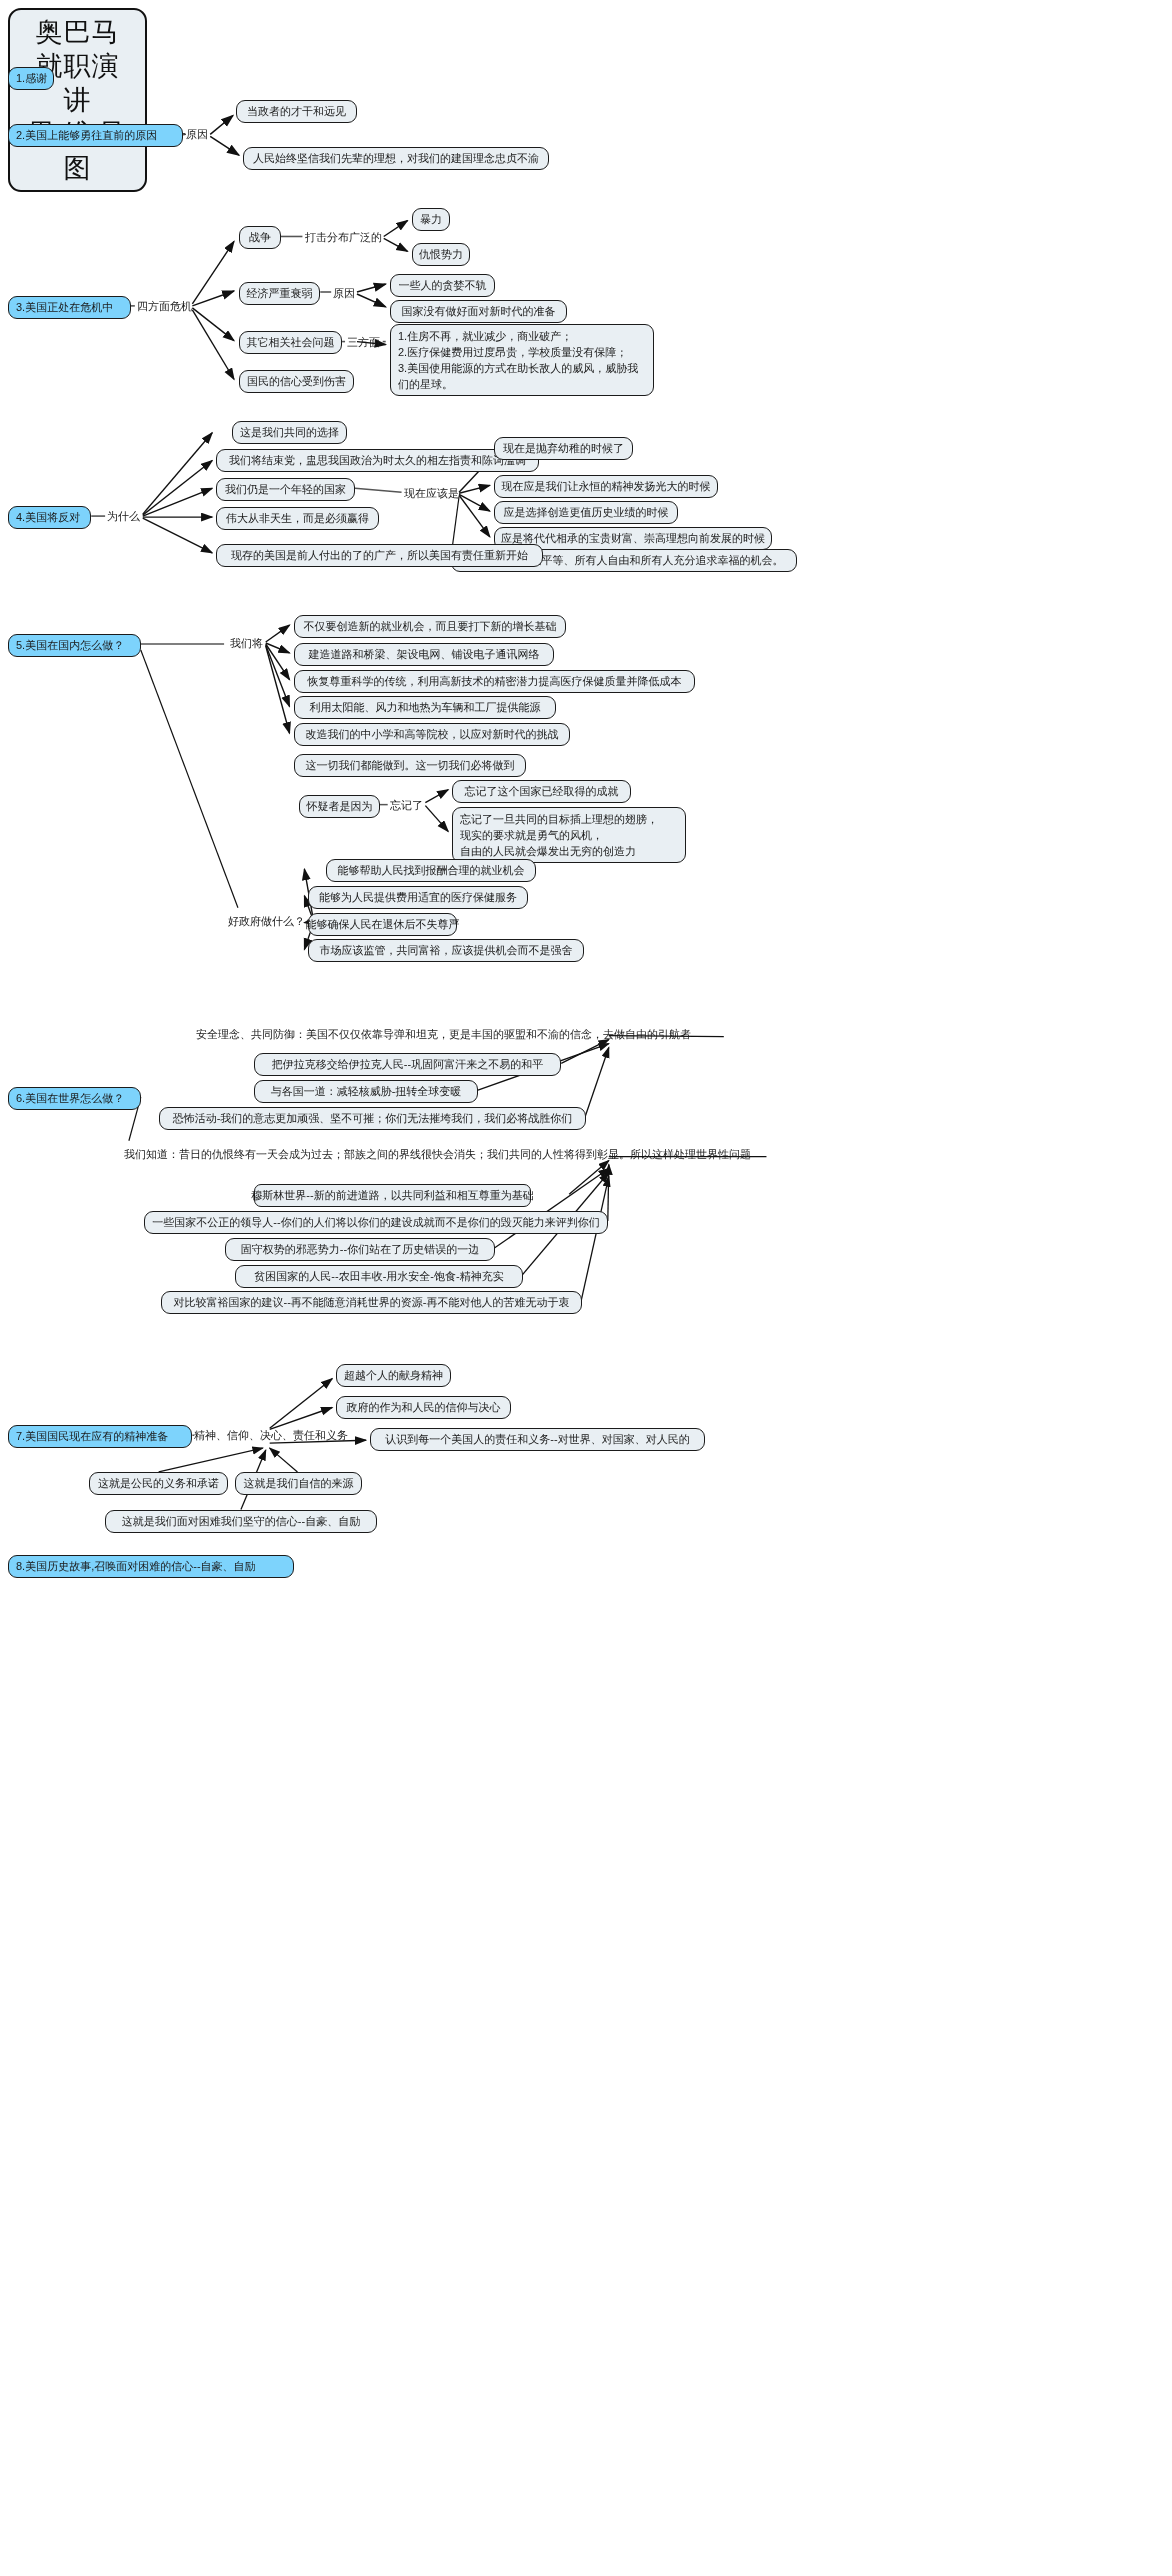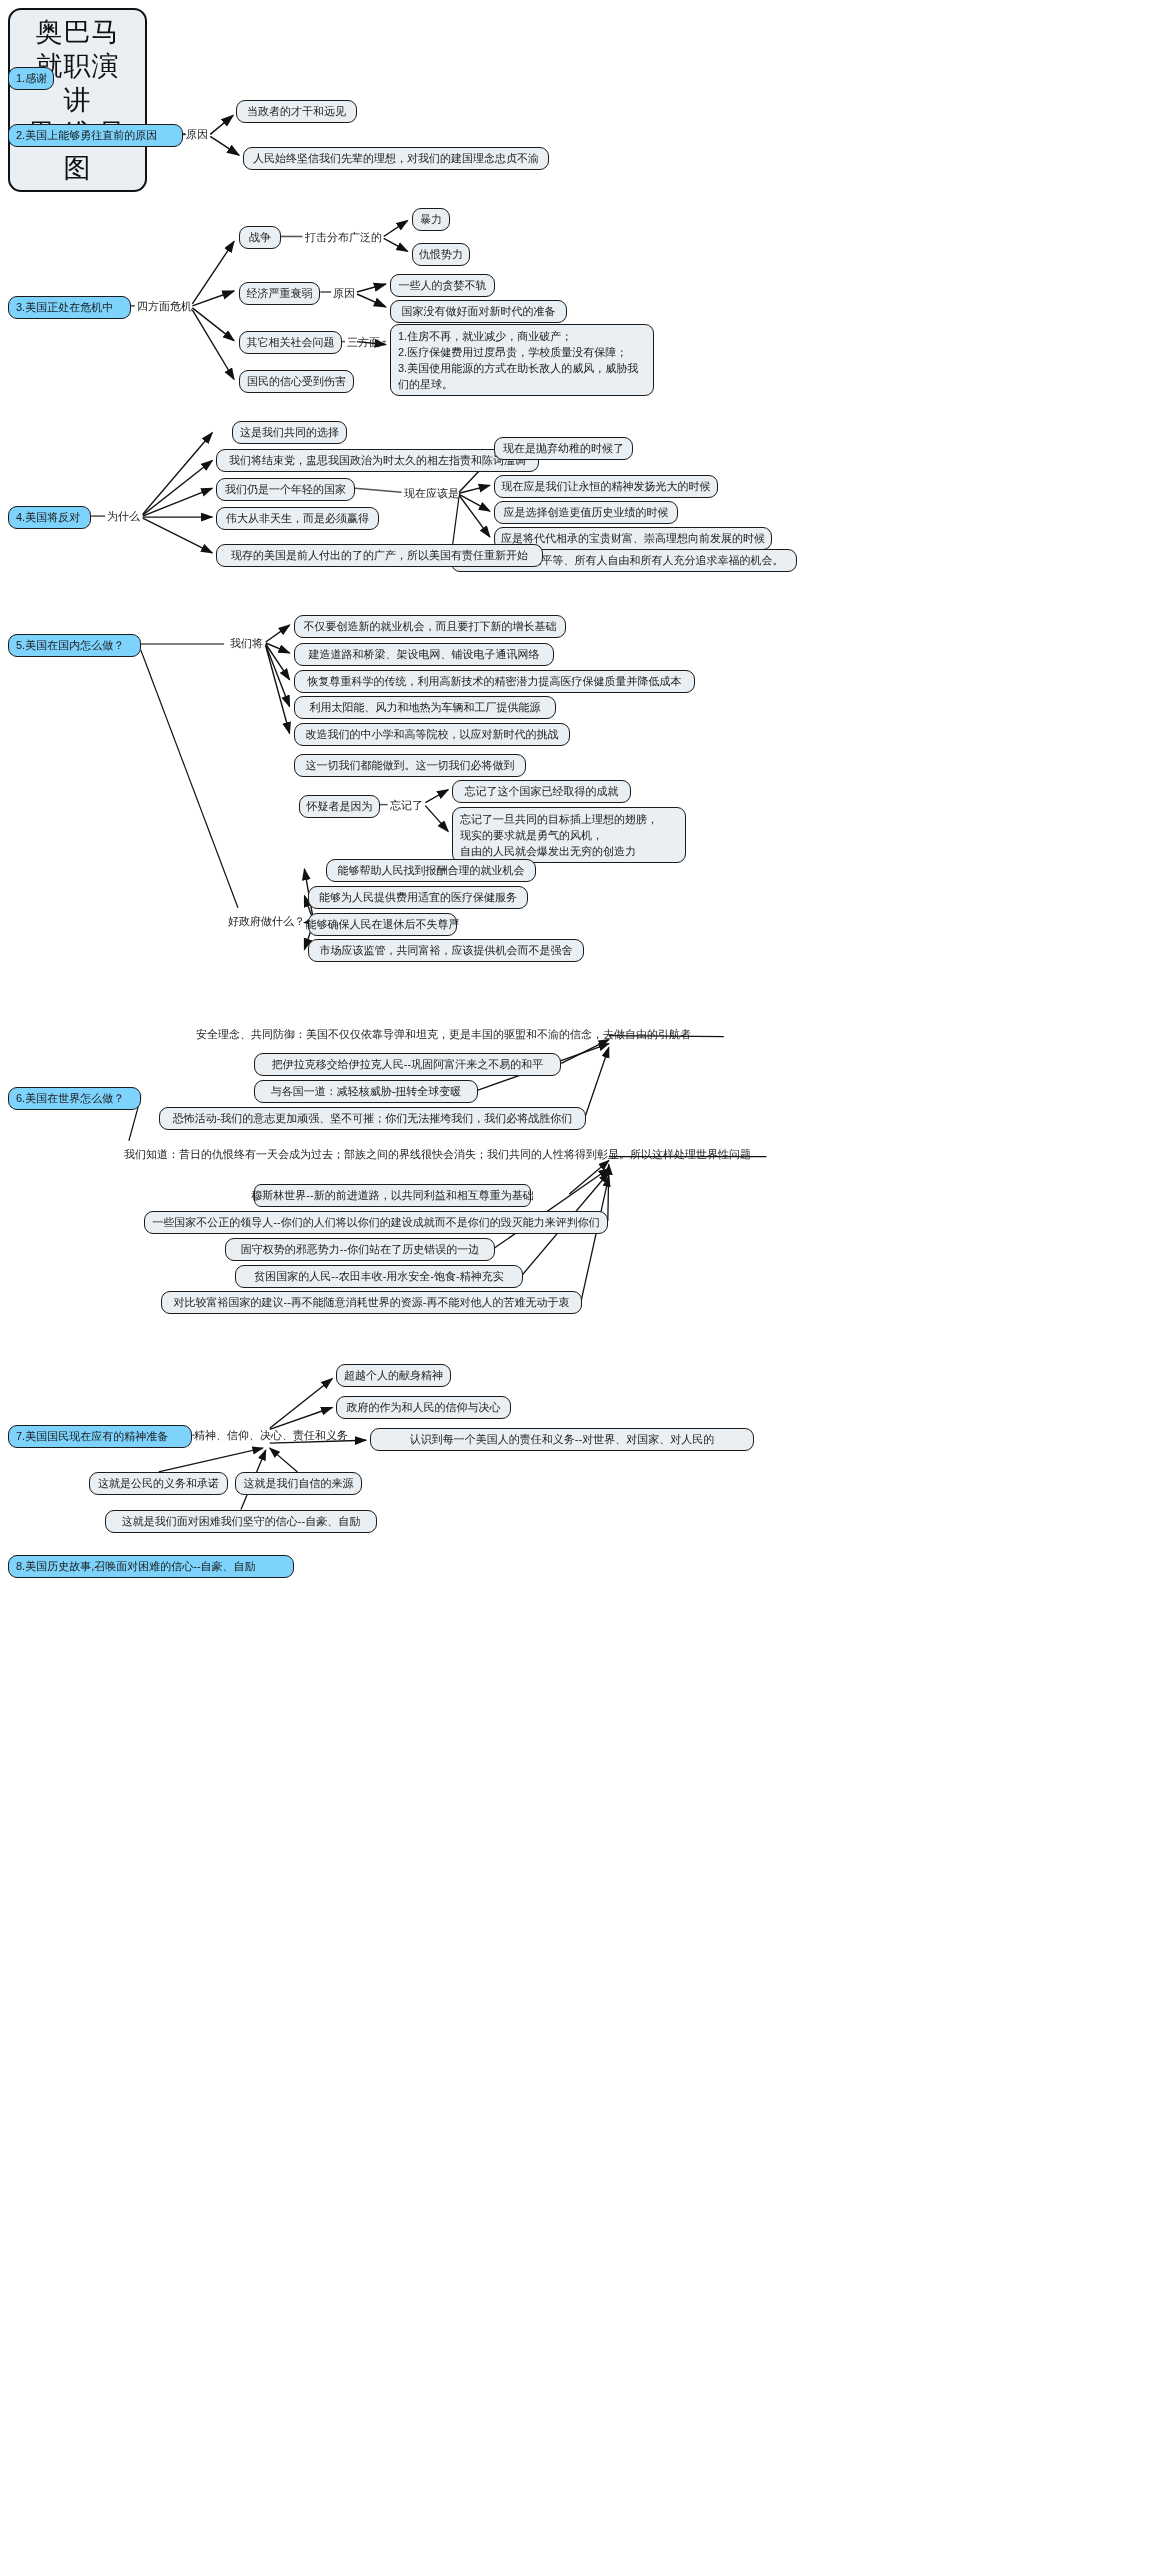--- a/index.html
+++ b/index.html
@@ -237,21 +237,21 @@
       <div class="label" style="left: 122px; top: 1147px; width: 645px;">我们知道：昔日的仇恨终有一天会成为过去；部族之间的界线很快会消失；我们共同的人性将得到彰显。所以这样处理世界性问题</div>
       <div class="node" style="left: 254px; top: 1184px; width: 277px; min-height: 20px; border-radius: 7px;">穆斯林世界--新的前进道路，以共同利益和相互尊重为基础</div>
       <div class="node" style="left: 144px; top: 1211px; width: 464px; min-height: 20px;">一些国家不公正的领导人--你们的人们将以你们的建设成就而不是你们的毁灭能力来评判你们</div>
       <div class="node" style="left: 225px; top: 1238px; width: 270px; min-height: 20px;">固守权势的邪恶势力--你们站在了历史错误的一边</div>
       <div class="node" style="left: 235px; top: 1265px; width: 288px; min-height: 20px;">贫困国家的人民--农田丰收-用水安全-饱食-精神充实</div>
       <div class="node" style="left: 161px; top: 1291px; width: 421px; min-height: 20px;">对比较富裕国家的建议--再不能随意消耗世界的资源-再不能对他人的苦难无动于衷</div>
       <div class="root-node" style="left: 8px; top: 1425px; width: 184px; min-height: 20px;">7.美国国民现在应有的精神准备</div>
       <div class="label" style="left: 192px; top: 1428px; width: 155px;">精神、信仰、决心、责任和义务</div>
       <div class="node" style="left: 336px; top: 1364px; width: 115px; min-height: 20px;">超越个人的献身精神</div>
       <div class="node" style="left: 336px; top: 1396px; width: 175px; min-height: 20px;">政府的作为和人民的信仰与决心</div>
-      <div class="node" style="left: 370px; top: 1428px; width: 384px; min-height: 20px;">认识到每一个美国人的责任和义务--对世界、对国家、对人民的</div>
+      <div class="node" style="left: 370px; top: 1428px; width: 335px; min-height: 20px;">认识到每一个美国人的责任和义务--对世界、对国家、对人民的</div>
       <div class="node" style="left: 89px; top: 1472px; width: 139px; min-height: 20px;">这就是公民的义务和承诺</div>
       <div class="node" style="left: 235px; top: 1472px; width: 127px; min-height: 20px;">这就是我们自信的来源</div>
       <div class="node" style="left: 105px; top: 1510px; width: 272px; min-height: 20px;">这就是我们面对困难我们坚守的信心--自豪、自励</div>
       <div class="root-node" style="left: 8px; top: 1555px; width: 286px; min-height: 20px;">8.美国历史故事,召唤面对困难的信心--自豪、自励</div>
     </div>
 
 </div>
 
 
 </body></html>

